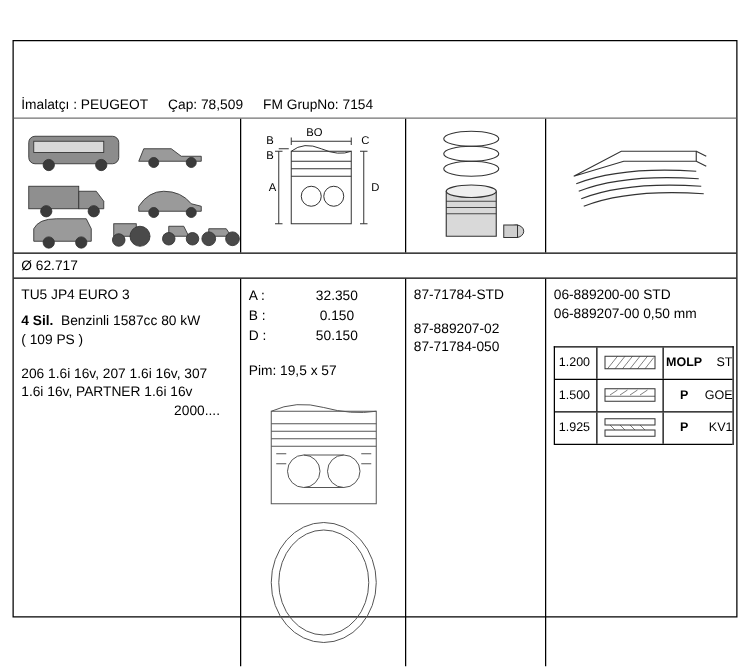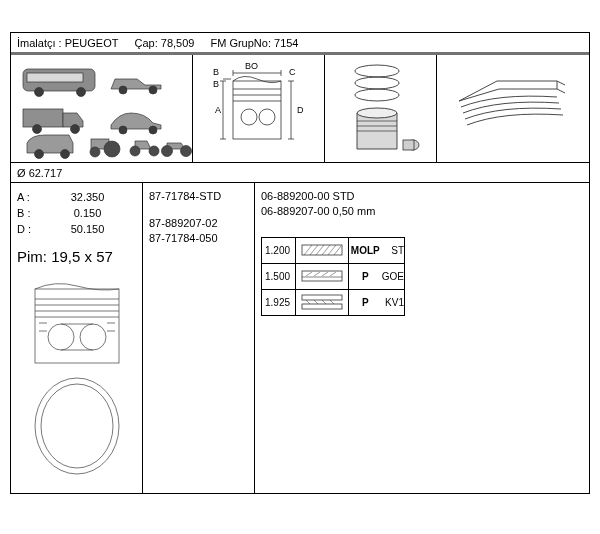--- a/index.html
+++ b/index.html
@@ -20,26 +20,27 @@
     top: 32px;
     width: 580px;
     height: 462px;
     border: 1px solid #000;
     box-sizing: border-box;
     background: #fff;
   }
   
   .header-row {
     height: 22px;
-    border-bottom: 3px solid #737373;
+    border-bottom: 1px solid #737373;
     display: flex;
     align-items: center;
     padding-left: 6px;
     font-size: 11px;
     box-sizing: border-box;
+    margin-top: 40px;
   }
   .header-row .seg { white-space: pre; }
   .hdr-maker { margin-right: 16px; }
   .hdr-cap { margin-right: 16px; }
 
   
   .pic-band {
     height: 108px;
     display: flex;
     border-bottom: 1px solid #000;
@@ -90,21 +91,21 @@
 
   
   .kv {
     display: flex;
     font-size: 11px;
     line-height: 16px;
   }
   .kv .k { width: 30px; padding-left: 6px; }
   .kv .v { flex: 1; text-align: center; padding-right: 8px; }
   .pim {
-    font-size: 15px;
+    font-size: 11px;
     line-height: 16px;
     padding-left: 6px;
     white-space: pre;
   }
 
   
   .code-line { font-size: 11px; line-height: 15px; }
 
   
   .ring-table {
@@ -277,20 +278,29 @@
       </svg>
     </div>
   </div>
 
   <div class="dia-row">
     <span>Ø</span>&nbsp;<span>62.717</span>
   </div>
 
   <div class="body-row">
 
+    <div class="col col-text">
+      <div class="line">TU5 JP4 EURO 3</div>
+      <div class="gap-s"></div>
+      <div class="line"><span class="bold">4 Sil.</span>&nbsp;&nbsp;<span>Benzinli 1587cc 80 kW</span></div>
+      <div class="line">( 109 PS )</div>
+      <div class="gap-m"></div>
+      <div class="line">206 1.6i 16v, 207 1.6i 16v, 307 1.6i 16v, PARTNER 1.6i 16v</div>
+      <div class="line" style="text-align:right; padding-right:10px;">2000....</div>
+    </div>
 
     <div class="col col-dims">
       <div class="kv">
         <span class="k">A :</span>
         <span class="v">32.350</span>
       </div>
       <div class="kv">
         <span class="k">B :</span>
         <span class="v">0.150</span>
       </div>

